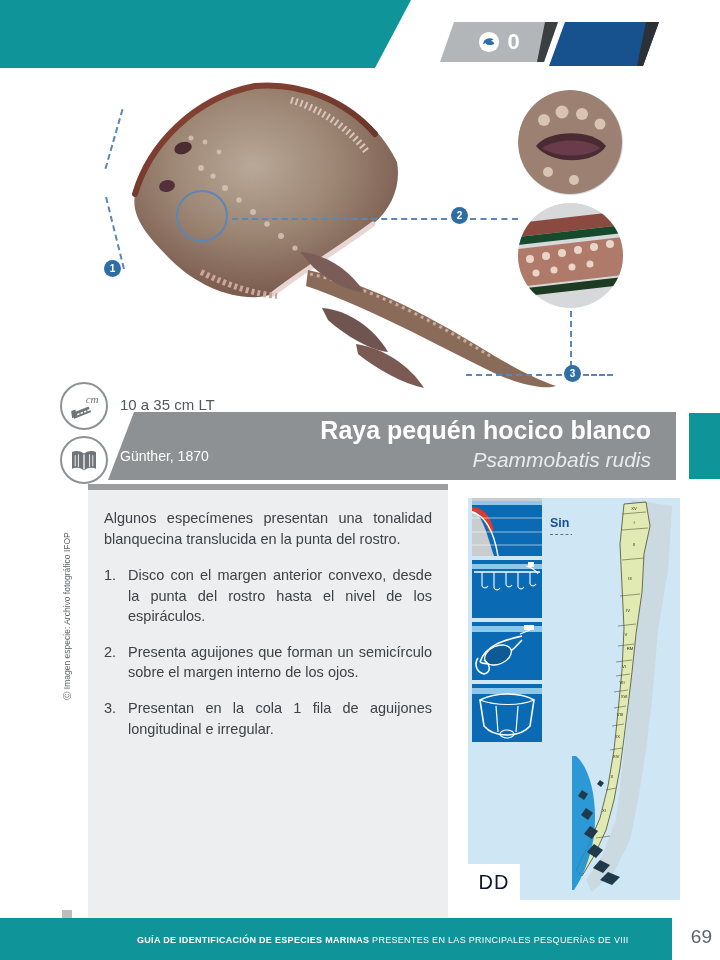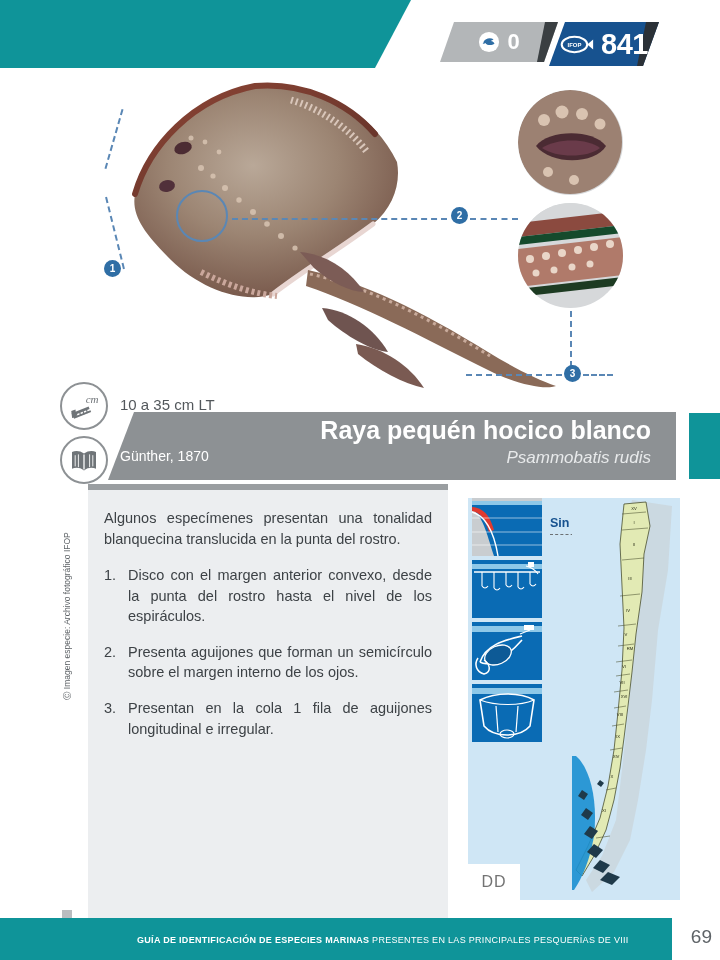--- a/index.html
+++ b/index.html
@@ -131,21 +131,21 @@
     position: absolute; top: 70px; left: 120px;
     font-size: 14px; color: #ffffff; z-index: 5;
   }
   .name-common {
     position: absolute; top: 38px; right: 58px;
     font-size: 25px; font-weight: bold; color: #ffffff;
     z-index: 5; text-align: right;
   }
   .name-sci {
     position: absolute; top: 70px; right: 58px;
-    font-size: 17px; font-style: italic; color: #e8eaeb;
+    font-size: 21px; font-style: italic; color: #e8eaeb;
     z-index: 5; text-align: right;
   }
   .teal-tab {
     position: absolute; top: 35px; left: 689px;
     width: 31px; height: 66px; background: #0f9499; z-index: 3;
   }
 
   
   .desc-panel {
     position: absolute; top: 490px; left: 88px;
@@ -199,21 +199,21 @@
   }
   .map-vdash {
     position: absolute; top: 38px; left: 114px; height: 262px; width: 0;
     border-left: 1px dashed #7d8285;
   }
   .chile-map { position: absolute; top: 2px; left: 104px; }
   .dd-badge {
     position: absolute; bottom: 0; left: 0;
     width: 52px; height: 36px; background: #ffffff;
     display: flex; align-items: center; justify-content: center;
-    font-size: 16px; color: #737373; letter-spacing: 1px;
+    font-size: 20px; color: #0f172a; letter-spacing: 1px;
     z-index: 6;
     margin-top: 36px;
   }
 
   
   .footer-bar {
     position: absolute; bottom: 0; left: 0;
     width: 720px; height: 42px; background: #0f9499;
   }
   .footer-bar .notch {
@@ -247,28 +247,20 @@
     <svg class="shark-mark" viewBox="0 0 24 24">
       <circle cx="12" cy="12" r="11" fill="#ffffff"></circle>
       <path d="M6 12c2-4 7-5 11-3-1 1-2 1-3 2 2 0 3 1 4 3-3 2-8 2-10-1-1 1-2 1-3 1 1-1 1-1 1-2z" fill="#2f6ea5"></path>
     </svg>
     <span class="badge-num-gray">0</span>
   </div>
 </div>
 
 <div class="badge-blue">
   <div class="shadow"></div>
-  <div class="badge-inner">
-    <svg class="fish-mark" viewBox="0 0 40 22">
-      <ellipse cx="17" cy="11" rx="15" ry="9" fill="none" stroke="#ffffff" stroke-width="2.4"></ellipse>
-      <path d="M32 11l7-6v12z" fill="#ffffff"></path>
-      <text x="17" y="14" font-size="7" fill="#ffffff" text-anchor="middle" font-family="Liberation Sans, sans-serif" font-weight="bold">IFOP</text>
-    </svg>
-    <span class="badge-num-blue">841</span>
-  </div>
 </div>
 
 <div class="photo-area">
 
   <svg class="ray-body" viewBox="0 0 300 230">
     <defs>
       <radialGradient id="gBody" cx="45%" cy="38%" r="72%">
         <stop offset="0%" stop-color="#b9a898"></stop>
         <stop offset="45%" stop-color="#9c8573"></stop>
         <stop offset="100%" stop-color="#6e4c40"></stop>

